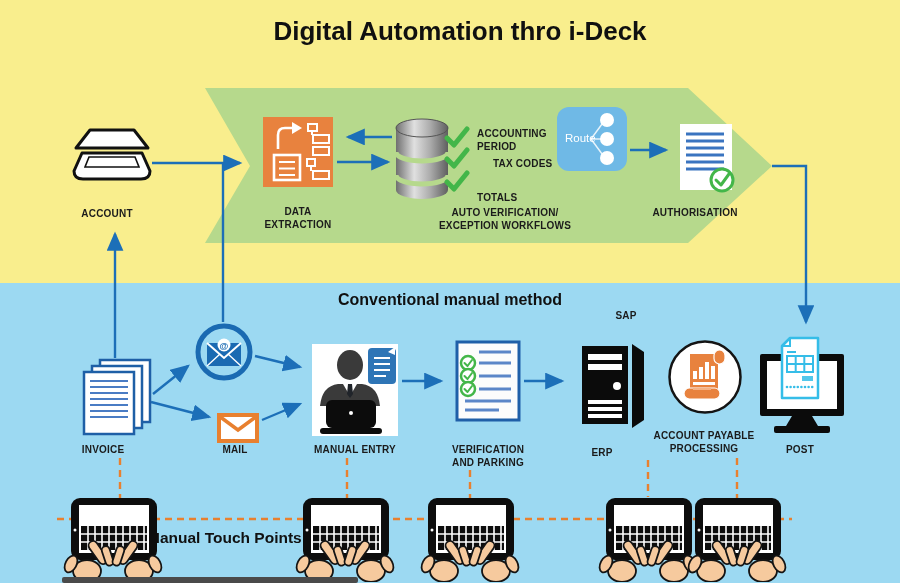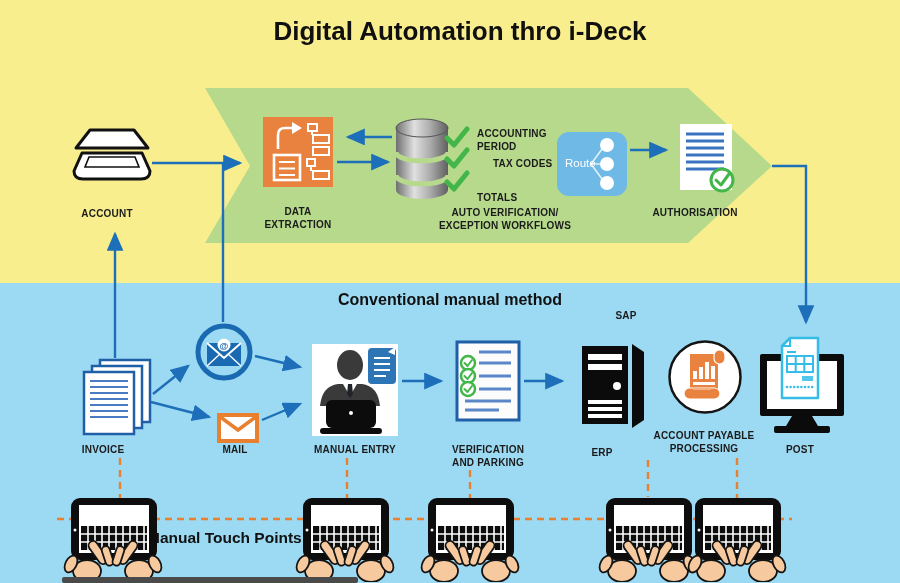--- a/index.html
+++ b/index.html
@@ -120,21 +120,21 @@
     <polyline points="3,12 10,19 23,3" stroke="#43B649" stroke-width="5" fill="none" stroke-linecap="round" stroke-linejoin="round"></polyline>
   </svg>
   <svg class="icon" style="left:444px;top:170px" width="26" height="22" viewBox="0 0 26 22">
     <polyline points="3,12 10,19 23,3" stroke="#43B649" stroke-width="5" fill="none" stroke-linecap="round" stroke-linejoin="round"></polyline>
   </svg>
   <div class="label left" style="left:477px;top:128px;width:78px;">ACCOUNTING PERIOD</div>
   <div class="label left" style="left:493px;top:158px;width:78px;">TAX CODES</div>
   <div class="label left" style="left:477px;top:192px;width:78px;">TOTALS</div>
   <div class="label" style="left:425px;top:207px;width:160px;">AUTO VERIFICATION/ EXCEPTION WORKFLOWS</div>
 
-  <div class="route-box" style="left:557px;top:132px;width:70px;height:64px;">
+  <div class="route-box" style="left:557px;top:107px;width:70px;height:64px;">
     <svg width="70" height="64" viewBox="0 0 70 64">
       <g stroke="rgba(255,255,255,.85)" stroke-width="1.4">
         <line x1="34" y1="32" x2="48" y2="13"></line>
         <line x1="34" y1="32" x2="48" y2="32"></line>
         <line x1="34" y1="32" x2="48" y2="51"></line>
       </g>
       <circle cx="50" cy="13" r="7" fill="#fff"></circle>
       <circle cx="50" cy="32" r="7" fill="#fff"></circle>
       <circle cx="50" cy="51" r="7" fill="#fff"></circle>
     </svg>

